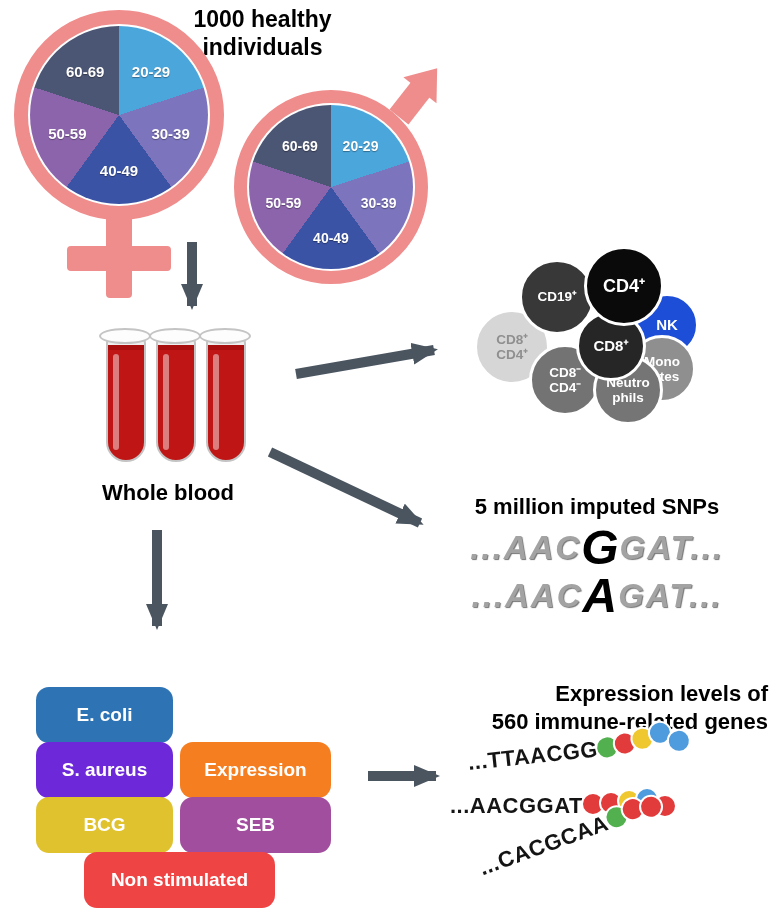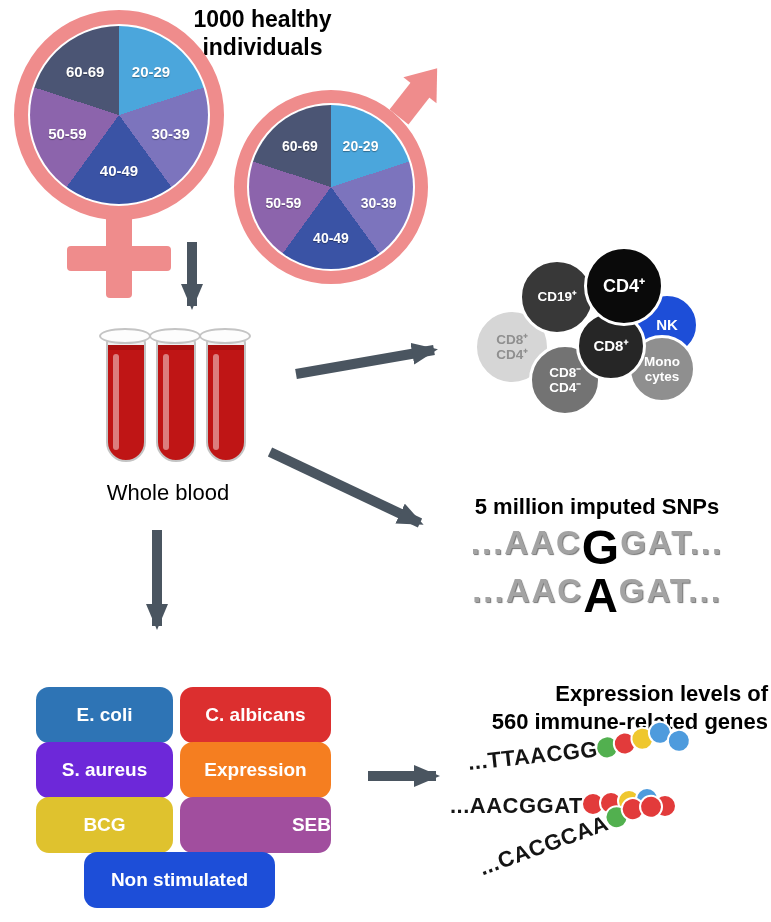--- a/index.html
+++ b/index.html
@@ -47,56 +47,56 @@
         border:2px solid #c4c4c4;border-radius:9px 9px 20px 20px;
         background:linear-gradient(180deg,#efefef 0 9px,#a90f0f 9px 14px,#bf1515 14px 100%);}
   .tube::before{content:"";position:absolute;left:-9px;top:-8px;width:52px;height:16px;box-sizing:border-box;
                 background:#fdfdfd;border:2px solid #c4c4c4;border-radius:50%;}
   .tube::after{content:"";position:absolute;left:5px;top:18px;width:6px;height:96px;
                background:rgba(255,255,255,.45);border-radius:3px;}
   .t1{left:106px;top:334px;}
   .t2{left:156px;top:334px;}
   .t3{left:206px;top:334px;}
   .wholeblood{position:absolute;left:86px;top:480px;width:164px;text-align:center;
-              font-size:22px;font-weight:normal;color:#000;}
+              font-size:22px;font-weight:bold;color:#000;}
 
   
   .ic-title{position:absolute;left:452px;top:215px;width:290px;text-align:center;
             font-size:22px;font-weight:bold;color:#000;}
   .cell{position:absolute;border-radius:50%;border:3px solid #fff;box-sizing:border-box;
         display:flex;align-items:center;justify-content:center;text-align:center;
         color:#fff;font-weight:bold;font-size:13.5px;line-height:1.12;white-space:pre-line;}
   .ic0{left:519px;top:259px;width:76px;height:76px;z-index:2;}
   .ic1{left:584px;top:246px;width:80px;height:80px;z-index:7;font-size:18px;}
   .ic2{left:635px;top:293px;width:64px;height:64px;z-index:3;font-size:15px;}
   .ic3{left:576px;top:311px;width:70px;height:70px;z-index:6;font-size:15px;}
   .ic4{left:474px;top:309px;width:76px;height:76px;z-index:1;color:#8f8f8f;}
   .ic5{left:628px;top:335px;width:68px;height:68px;z-index:3;}
   .ic6{left:529px;top:344px;width:72px;height:72px;z-index:4;}
   .ic7{left:593px;top:355px;width:70px;height:70px;z-index:5;}
 
   
   .snp-title{position:absolute;left:452px;top:494px;width:290px;text-align:center;
              font-size:22px;font-weight:bold;color:#000;}
-  .snp-line{position:absolute;width:290px;display:flex;align-items:flex-start;justify-content:center;}
+  .snp-line{position:absolute;width:290px;display:flex;align-items:center;justify-content:center;font-style:italic;}
   .snp1{left:452px;top:524px;}
   .snp2{left:452px;top:572px;}
   .sg{font-size:33px;font-weight:bold;color:#a3a3a3;letter-spacing:2px;
       text-shadow:1px 1px 1px #757575;}
   .sb{font-size:48px;font-weight:bold;color:#000;line-height:1;letter-spacing:1px;}
 
   
   .pill{position:absolute;height:56px;border-radius:13px;display:flex;align-items:center;
         justify-content:center;color:#fff;font-size:19px;font-weight:bold;}
   .p0{left:36px;top:687px;width:137px;}
   .p1{left:180px;top:687px;width:151px;}
   .p2{left:36px;top:742px;width:137px;}
   .p3{left:180px;top:742px;width:151px;}
   .p4{left:36px;top:797px;width:137px;}
-  .p5{left:180px;top:797px;width:151px;justify-content:flex-end;}
+  .p5{left:180px;top:797px;width:151px;}
   .p6{left:84px;top:852px;width:191px;}
 
   
   .expr-title{position:absolute;left:448px;top:680px;width:320px;text-align:right;
               font-size:22px;font-weight:bold;color:#000;line-height:1.25;white-space:pre-line;}
   .expr-row{position:absolute;display:flex;align-items:center;}
   .er0{left:468px;top:750px;transform:rotate(-6deg);transform-origin:0 50%;}
   .er1{left:450px;top:793px;}
   .er2{left:480px;top:856px;transform:rotate(-20deg);transform-origin:0 50%;}
   .eseq{font-size:22px;font-weight:bold;color:#141414;letter-spacing:0.5px;margin-right:4px;}
@@ -178,52 +178,53 @@
 CD4⁺</span>
   </div>
   <div class="cell ic5" style="background: rgb(143, 143, 143);">
     <span>Mono
 cytes</span>
   </div>
   <div class="cell ic6" style="background: #737373;">
     <span>CD8⁻
 CD4⁻</span>
   </div>
+  <div class="cell ic7" style="background: rgb(117, 117, 117);">
+    <span>Neutro
+phils</span>
+  </div>
 
   <div class="snp-title">5 million imputed SNPs</div>
   <div class="snp-line snp1">
     <span class="sg">...AAC</span>
       <span class="sb">G</span>
       <span class="sg">GAT...</span>
   </div>
   <div class="snp-line snp2">
     <span class="sg">...AAC</span>
       <span class="sb">A</span>
       <span class="sg">GAT...</span>
   </div>
 
   <div class="pill p0" style="background: rgb(46, 116, 181);">
     <span>E. coli</span>
   </div>
-  <div class="pill p1" style="background: rgb(220, 47, 47);">
-    <span>C. albicans</span>
-  </div>
   <div class="pill p2" style="background: #6d28d9;">
     <span>S. aureus</span>
   </div>
   <div class="pill p3" style="background: rgb(245, 126, 32);">
     <span>Expression</span>
   </div>
   <div class="pill p4" style="background: rgb(223, 194, 46);">
     <span>BCG</span>
   </div>
   <div class="pill p5" style="background: rgb(161, 78, 158);">
     <span>SEB</span>
   </div>
-  <div class="pill p6" style="background: #1d4ed8;">
+  <div class="pill p6" style="background: #ef4444;">
     <span>Non stimulated</span>
   </div>
 
   <div class="expr-title">Expression levels of
 560 immune-related genes</div>
   <div class="expr-row er0">
     <span class="eseq">...TTAACGG</span>
     <span class="dot" style="background: rgb(82, 176, 79);"></span>
     <span class="dot" style="background: rgb(226, 59, 59);"></span>
     <span class="dot" style="background: rgb(239, 199, 46);"></span>

